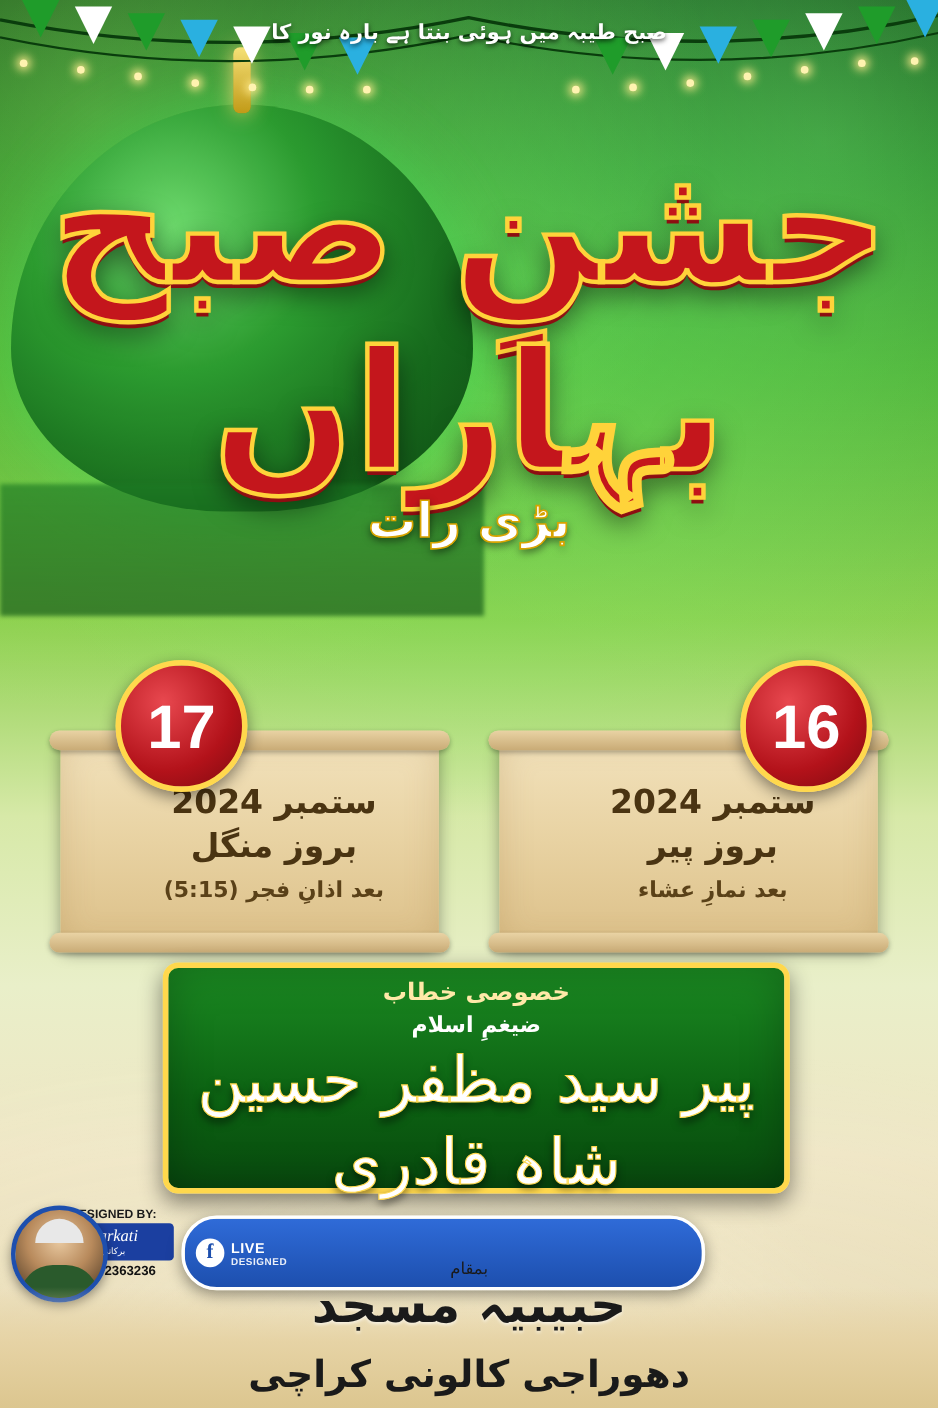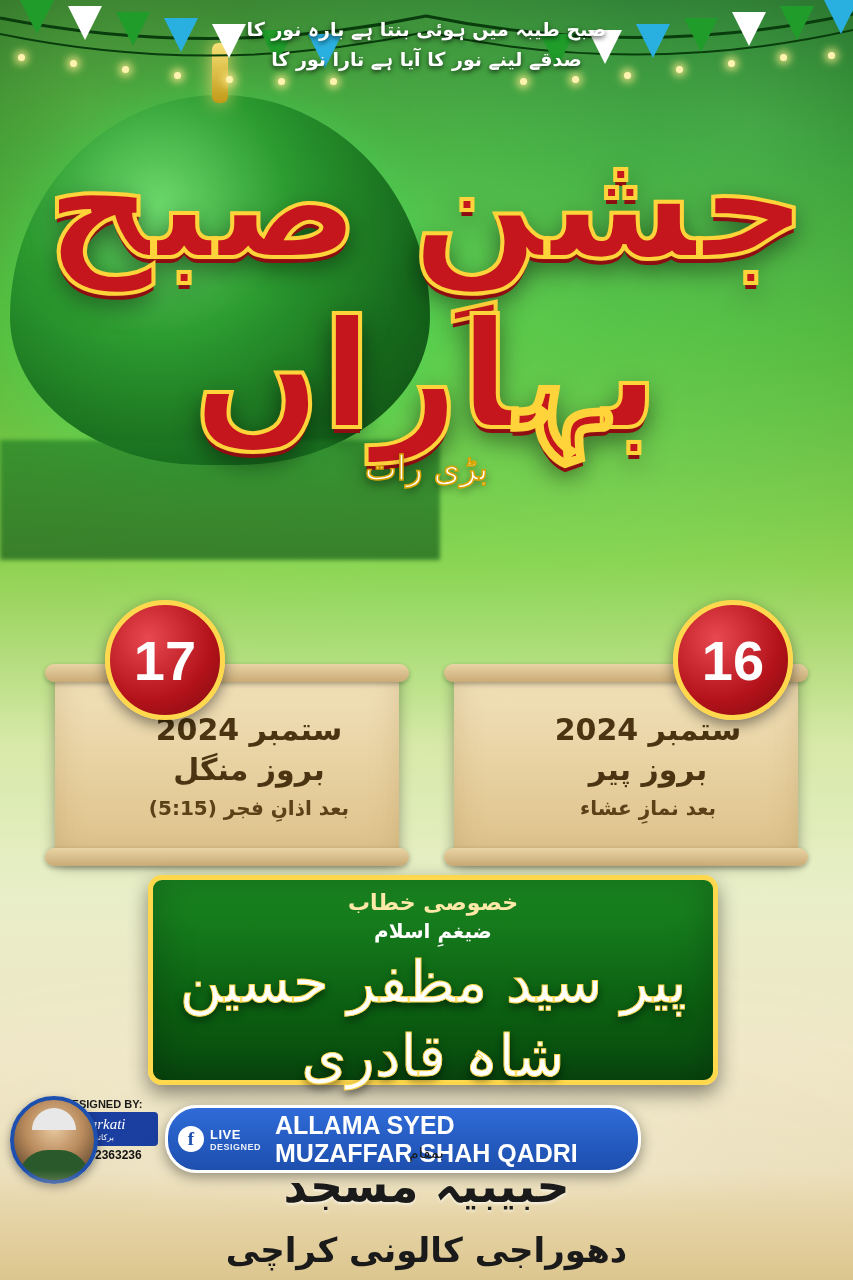--- a/index.html
+++ b/index.html
@@ -79,21 +79,21 @@
     -webkit-text-stroke:4px #ffd33a;
     text-shadow:
       0 0 3px #ffdd55,
       0 6px 0 #8d0d12,
       0 10px 26px rgba(0,0,0,.55);
     letter-spacing:-6px;
   }
   .title-sub{
     margin-top:-12px;
     font-family:"DejaVu Sans",sans-serif;
-    font-size:34px;font-weight:normal;color:#ffffff;
+    font-size:44px;font-weight:bold;color:#ffffff;
     -webkit-text-stroke:1.5px #d8a400;
     text-shadow:0 3px 8px rgba(0,0,0,.6);
     direction:rtl;
   }
   
   .sessions{
     position:absolute;top:500px;left:0;width:853px;height:120px;
   }
   .sess{
     position:absolute;top:20px;width:382px;height:84px;
@@ -271,21 +271,20 @@
     <div class="bulb" style="left:572px;top:24px"></div>
     <div class="bulb" style="left:624px;top:20px"></div>
     <div class="bulb" style="left:676px;top:14px"></div>
     <div class="bulb" style="left:728px;top:8px"></div>
     <div class="bulb" style="left:780px;top:2px"></div>
     <div class="bulb" style="left:828px;top:0px"></div>
   </div>
 
   <div class="couplet">
     <div>صبح طیبہ میں ہوئی بنتا ہے بارہ نور کا</div>
-    <div>صدقے لینے نور کا آیا ہے تارا نور کا</div>
   </div>
 
   <div class="title-wrap">
     <div class="title-main">جشنِ صبح بہاراں</div>
     <div class="title-sub">بڑی رات</div>
   </div>
 
 
   <div class="scrolls">
 
@@ -330,24 +329,20 @@
   </div>
 
   <div class="livebar">
     <div class="fb-badge">
       <div class="fb-circle">f</div>
       <div>
         <div class="live-text">LIVE</div>
         <div class="live-text" style="font-size:9px;opacity:.9">DESIGNED</div>
       </div>
     </div>
-    <div>
-      <div class="speaker-line">ALLAMA SYED</div>
-      <div class="speaker-line">MUZAFFAR SHAH QADRI</div>
-    </div>
   </div>
 
   <div class="sand"></div>
 
   <div class="footer">
     <div class="topmark">بمقام</div>
     <div class="venue">حبیبیہ مسجد</div>
     <div class="area">دھوراجی کالونی کراچی</div>
   </div>
 

